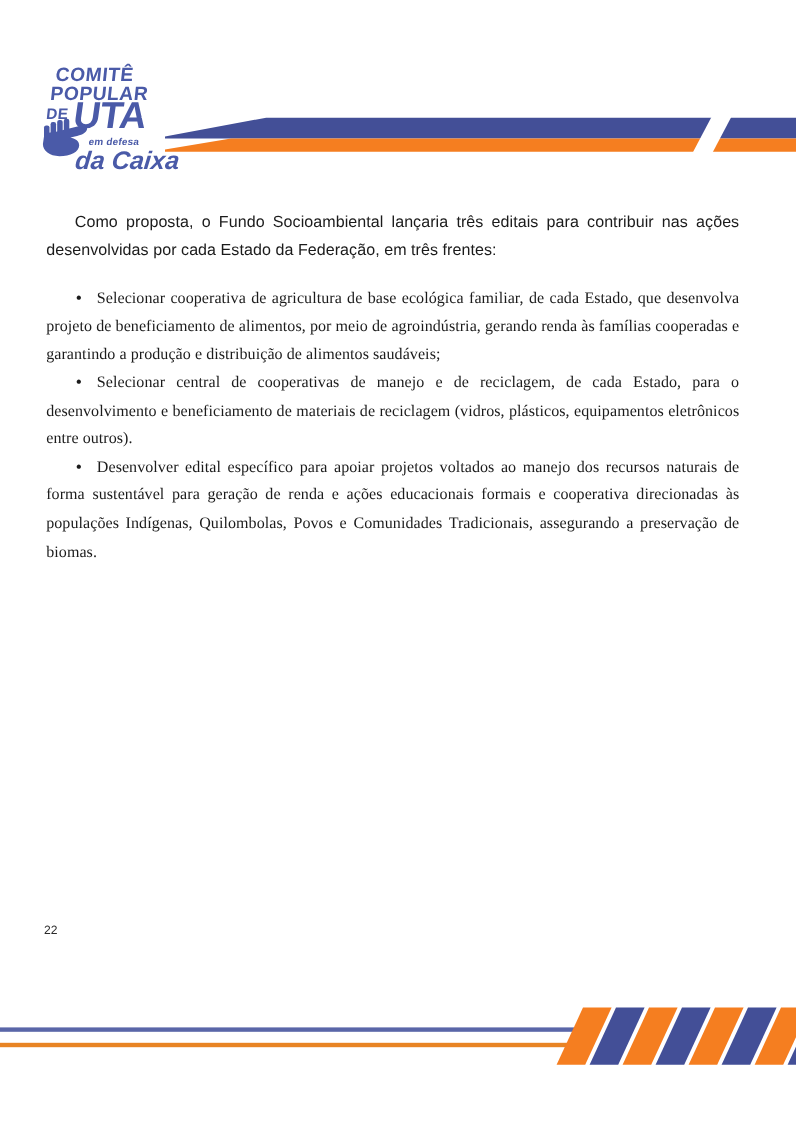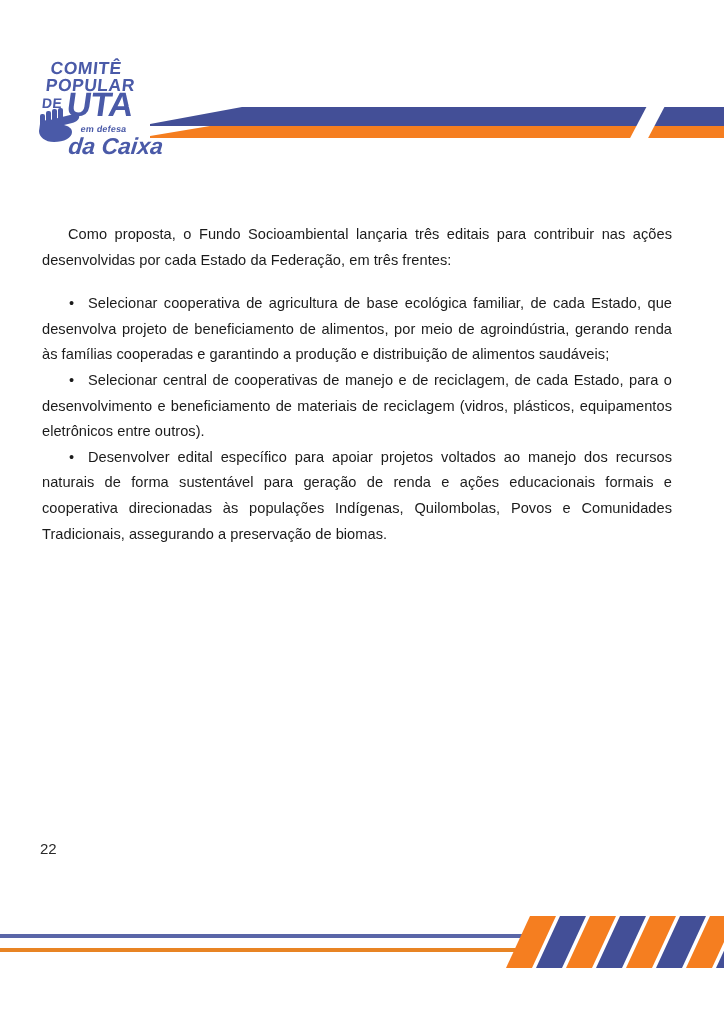--- a/index.html
+++ b/index.html
@@ -40,21 +40,21 @@
     left: 150px;
     top: 96px;
     width: 574px;
     height: 56px;
   }
 
   
   .content {
     position: absolute;
     left: 42px;
-    top: 222px;
+    top: 190px;
     width: 630px;
   }
   p.para {
     margin: 0 0 18px 0;
     font-size: 14.6px;
     line-height: 25.6px;
     text-align: justify;
     text-indent: 26px;
     letter-spacing: 0.05px;
   }
@@ -68,35 +68,36 @@
     margin: 0;
     padding: 0 0 0 0;
     font-size: 14.6px;
     line-height: 25.6px;
     text-align: justify;
     letter-spacing: 0.05px;
   }
   ul.bullets li .btxt {
     display: block;
     text-indent: 46px;
+    font-family: Liberation Serif, serif;
   }
   ul.bullets li .bullet-dot {
     position: absolute;
     left: 27px;
     top: 0;
     font-size: 14.6px;
     line-height: 25.6px;
   }
 
   
   .page-number {
     position: absolute;
     left: 40px;
     top: 840px;
-    font-size: 15px;
+    font-size: 11px;
     color: #2a2a2a;
   }
 
   
   .footer {
     position: absolute;
     left: 0;
     top: 890px;
     width: 724px;
     height: 134px;

